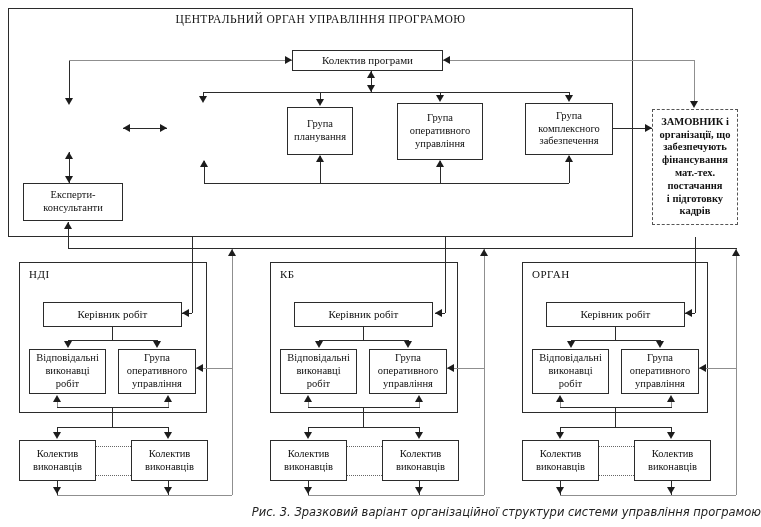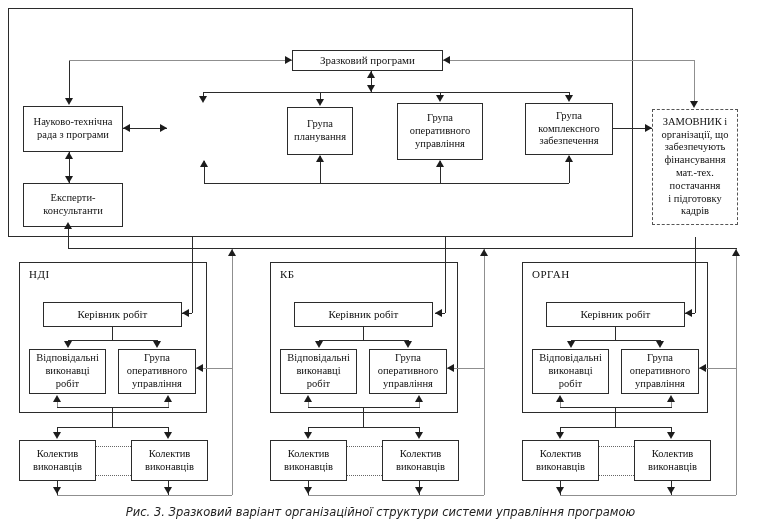--- a/index.html
+++ b/index.html
@@ -14,55 +14,54 @@
     font-size:10.5px;line-height:1.22;white-space:pre-line;box-sizing:border-box;
     z-index:3;
   }
   .frame{
     position:absolute;border:1px solid #2b2b2b;background:transparent;
     box-sizing:border-box;z-index:1;
   }
   .frame .sec-label{
     position:absolute;top:5px;left:9px;font-size:11px;letter-spacing:.5px;
   }
-  .dashedbox{border:1px dashed #555;}
+  .dashedbox{border:1px dashed #555;font-weight:bold;}
   .title{
     position:absolute;left:8px;top:13px;width:625px;text-align:center;
     font-size:11.5px;letter-spacing:.4px;z-index:2;white-space:pre-line;
   }
   .caption{
-    position:absolute;left:0;top:505px;width:761px;text-align:center;
+    position:absolute;left:0;top:505px;width:761px;text-align:right;
     font-family:"DejaVu Sans","Liberation Sans",sans-serif;
     font-style:italic;font-size:11.5px;color:#222;z-index:2;
   }
   .ln{position:absolute;z-index:2;}
   .ln.b{background:#2b2b2b;}
   .ln.g{background:#8f8f8f;}
   .dotline{position:absolute;border-top:1px dotted #666;height:0;z-index:2;}
   .arr{position:absolute;width:0;height:0;z-index:4;}
 </style>
 </head>
 <body>
 
 <div id="stage">
 
   <div class="frame" style="left:8px;top:8px;width:625px;height:229px"></div>
-
-  <div class="box" style="left:292px;top:50px;width:151px;height:21px;font-size:11px">Зразковий програми</div>
-  <div class="box" style="left:23px;top:106px;width:100px;height:46px">Науково-технічна
-рада з програми</div>
+  <div class="title">ЦЕНТРАЛЬНИЙ ОРГАН УПРАВЛІННЯ ПРОГРАМОЮ</div>
+
+  <div class="box" style="left:292px;top:50px;width:151px;height:21px;font-size:11px">Колектив програми</div>
   <div class="box" style="left:287px;top:107px;width:66px;height:48px">Група
 планування</div>
   <div class="box" style="left:397px;top:103px;width:86px;height:57px">Група
 оперативного
 управління</div>
   <div class="box" style="left:525px;top:103px;width:88px;height:52px">Група
 комплексного
 забезпечення</div>
-  <div class="box" style="left:23px;top:183px;width:100px;height:44px">Експерти-
+  <div class="box" style="left:23px;top:183px;width:100px;height:38px">Експерти-
 консультанти</div>
 
   <div class="box dashedbox" style="left:652px;top:109px;width:86px;height:116px">ЗАМОВНИК і
 організації, що
 забезпечують
 фінансування
 мат.-тех.
 постачання
 і підготовку
 кадрів</div>

